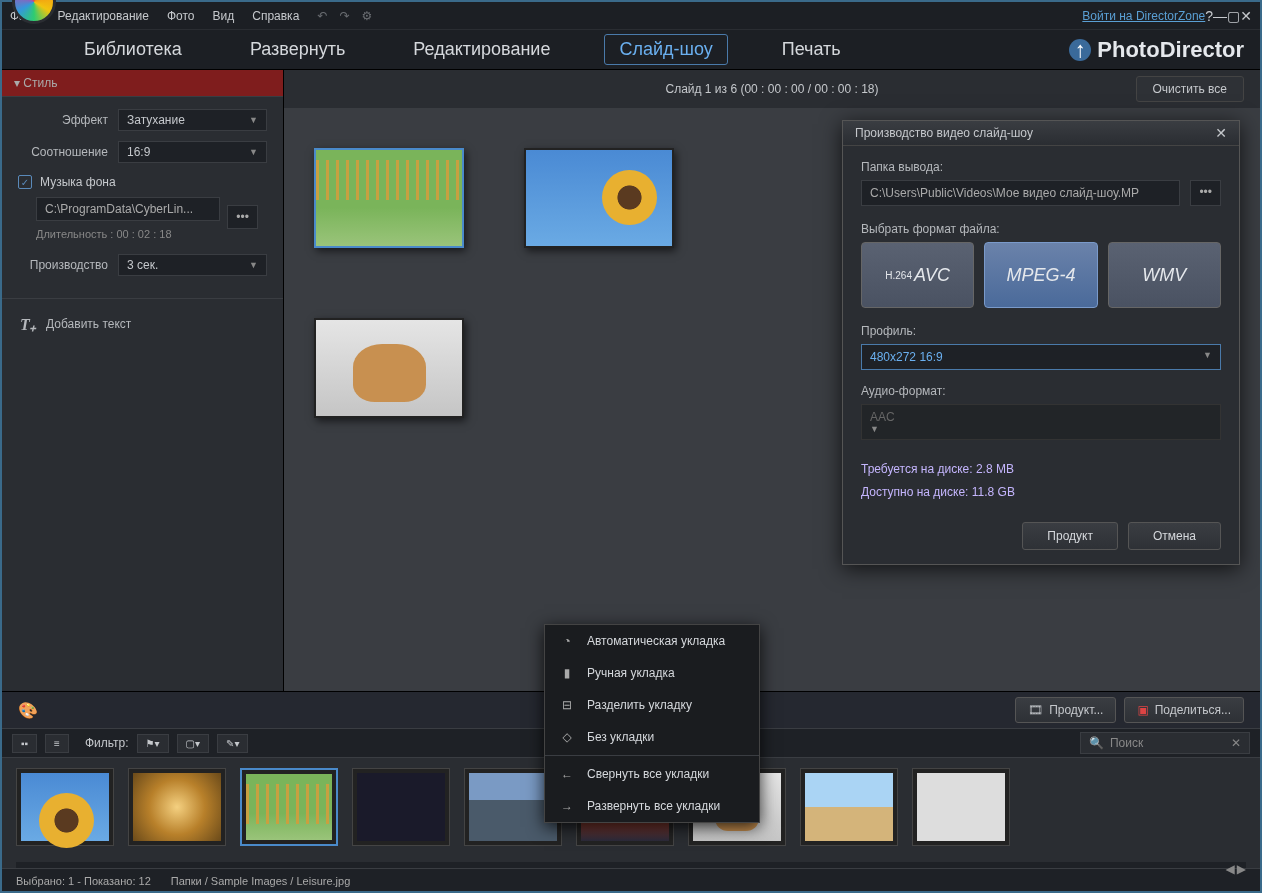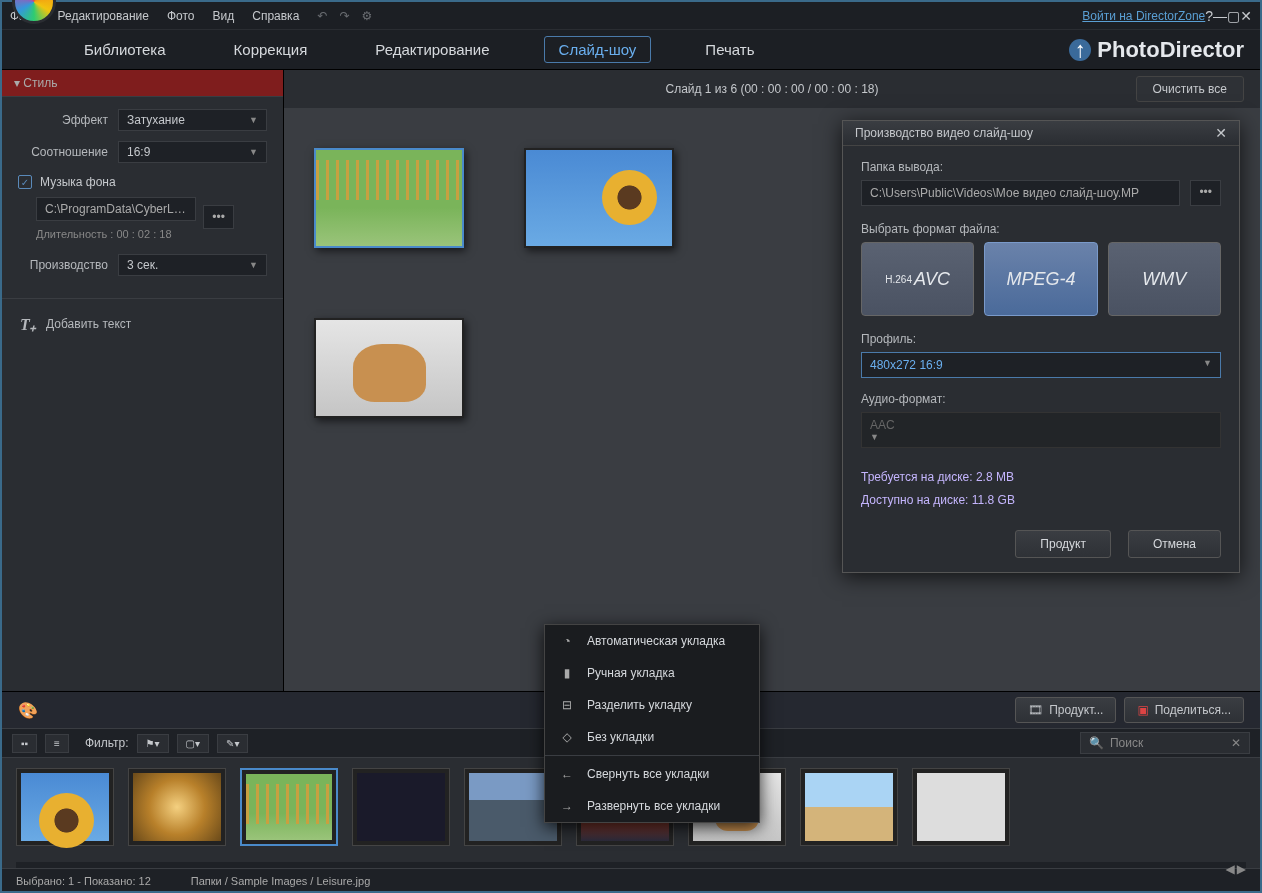--- a/index.html
+++ b/index.html
@@ -6,35 +6,35 @@
 body { background: #1a1d22; color: #c5c8cc; font-size: 12px; width: 1262px; height: 893px; overflow: hidden; border: 2px solid #3a6a8a; }
 .menubar { display: flex; align-items: center; height: 28px; background: #1c1f24; padding: 0 8px; gap: 18px; border-bottom: 1px solid #2a2d32; }
 .menubar-item { color: #c5c8cc; cursor: pointer; }
 .menubar-spacer { flex: 1; }
 .menubar-icons { display: flex; gap: 12px; color: #6a6d72; }
 .menubar-right { display: flex; align-items: center; }
 .dz-link { color: #5a9fd4; text-decoration: underline; }
 .win-btn { font-size: 14px; color: #c5c8cc; cursor: pointer; }
 .tabbar { display: flex; align-items: center; height: 40px; background: #1c1f24; padding: 0 20px 0 68px; gap: 40px; border-bottom: 1px solid #000; position: relative; }
 .logo { position: absolute; left: 12px; top: -20px; width: 44px; height: 44px; border-radius: 50%; background: conic-gradient(#e74c3c,#f39c12,#f1c40f,#2ecc71,#3498db,#9b59b6,#e74c3c); border: 3px solid #2a2d32; }
-.tab { color: #d5d8dc; font-size: 15px; cursor: pointer; padding: 4px 14px; border-radius: 3px; }
+.tab { color: #d5d8dc; font-size: 18px; cursor: pointer; padding: 4px 14px; border-radius: 3px; }
 .tab.active { border: 1px solid #4a7aaa; color: #6aafef; }
 .brand { position: absolute; right: 16px; font-size: 22px; font-weight: bold; color: #e5e8ec; display: flex; align-items: center; gap: 6px; }
 .brand-icon { width: 22px; height: 22px; border-radius: 50%; background: #3a6a9a; display: flex; align-items: center; justify-content: center; color: #fff; }
 .main { display: flex; height: calc(100% - 68px - 200px); }
 .sidebar { width: 282px; background: #2a2d32; border-right: 1px solid #000; }
 .panel-header { background: #7f1d1d; padding: 6px 12px; color: #aaa; border-bottom: 1px solid #3a3d42; }
 .panel-body { padding: 12px 16px; }
 .form-row { display: flex; align-items: center; margin-bottom: 10px; }
 .form-label { width: 90px; text-align: right; margin-right: 10px; color: #b5b8bc; }
 .select { flex: 1; background: #1e2126; border: 1px solid #3a3d42; padding: 3px 8px; color: #c5c8cc; display: flex; justify-content: space-between; align-items: center; cursor: pointer; }
 .chev { font-size: 9px; color: #888; }
 .checkbox-row { display: flex; align-items: center; gap: 8px; margin: 12px 0 8px; }
 .checkbox { width: 14px; height: 14px; border: 1px solid #5a8aba; border-radius: 2px; display: flex; align-items: center; justify-content: center; color: #5a8aba; font-size: 10px; }
-.path-box { background: #1e2126; border: 1px solid #3a3d42; padding: 4px 8px; color: #aaa; margin-left: 18px; width: 160px; overflow: hidden; white-space: nowrap; text-overflow: ellipsis; display: inline-block; }
+.path-box { background: #1e2126; border: 1px solid #3a3d42; padding: 4px 8px; color: #aaa; margin-left: 18px; width: 184px; overflow: hidden; white-space: nowrap; text-overflow: ellipsis; display: inline-block; }
 .browse-btn { background: #1e2126; border: 1px solid #3a3d42; padding: 4px 8px; color: #aaa; margin-left: 4px; }
 .duration-label { margin-left: 18px; color: #888; font-size: 11px; margin-top: 4px; }
 .add-text { display: flex; align-items: center; gap: 10px; padding: 14px 18px; border-top: 1px solid #3a3d42; color: #b5b8bc; cursor: pointer; }
 .text-icon { font-family: serif; font-style: italic; font-weight: bold; font-size: 16px; }
 .canvas { flex: 1; background: #3a3d42; position: relative; }
 .canvas-header { display: flex; align-items: center; height: 38px; background: #2a2d32; padding: 0 16px; }
 .slide-info { position: absolute; left: 50%; transform: translateX(-50%); }
 .clear-btn { margin-left: auto; background: #2e3136; border: 1px solid #444; padding: 5px 16px; border-radius: 3px; cursor: pointer; }
 .slides-area { padding: 40px 30px; display: flex; flex-wrap: wrap; gap: 70px 60px; }
 .thumb { width: 150px; height: 100px; border: 2px solid #222; box-shadow: 2px 3px 8px rgba(0,0,0,.6); }
@@ -50,45 +50,45 @@
 .t-mountain { background: linear-gradient(#7a9ac4 40%, #4a5a6a 40%); }
 .t-sunset { background: linear-gradient(#f4a040, #c44020 50%, #2a2a3a); }
 .dialog { position: absolute; right: 20px; top: 50px; width: 398px; background: #2a2d32; border: 1px solid #555; box-shadow: 0 4px 20px rgba(0,0,0,.7); }
 .dialog-title { display: flex; align-items: center; justify-content: space-between; padding: 4px 12px; background: linear-gradient(#3a3d42, #2a2d32); border-bottom: 1px solid #444; }
 .close-x { cursor: pointer; font-size: 14px; }
 .dialog-body { padding: 14px 18px; }
 .dlabel { color: #b5b8bc; margin-bottom: 6px; }
 .dpath { display: flex; gap: 6px; margin-bottom: 16px; }
 .dpath-input { flex:1; background:#1e2126; border:1px solid #3a3d42; padding:5px 8px; color:#aaa; overflow:hidden; white-space:nowrap; text-overflow:ellipsis; }
 .formats { display: flex; gap: 10px; margin-bottom: 16px; }
-.fmt { flex: 1; height: 74px; background: linear-gradient(#5a6272, #4a5262); border: 1px solid #666; border-radius: 4px; display: flex; align-items: center; justify-content: center; font-style: italic; font-size: 18px; color: #e5e8ec; cursor: pointer; }
+.fmt { flex: 1; height: 66px; background: linear-gradient(#5a6272, #4a5262); border: 1px solid #666; border-radius: 4px; display: flex; align-items: center; justify-content: center; font-style: italic; font-size: 18px; color: #e5e8ec; cursor: pointer; }
 .fmt .sup { font-size: 10px; font-style: normal; margin-right: 2px; }
 .fmt.active { background: linear-gradient(#6a82aa, #4a6a9a); border-color: #7a9aca; }
 .profile-select { background:#1e2126; border:1px solid #4a7aaa; padding:5px 8px; color:#6aafef; display:flex; justify-content:space-between; margin-bottom:14px; cursor:pointer; }
 .audio-select { background:#222528; border:1px solid #333; padding:5px 8px; color:#666; display:flex; justify-content:space-between; margin-bottom:18px;flex-direction:column; }
 .disk-info { color: #c4b5fd; line-height: 1.9; margin-bottom: 18px; }
-.dialog-buttons { display: flex; justify-content: flex-end; gap: 17px; }
+.dialog-buttons { display: flex; justify-content: flex-end; gap: 10px; }
 .dbtn { background: linear-gradient(#3a3d42, #2e3136); border: 1px solid #555; padding: 6px 24px; border-radius: 3px; cursor: pointer; color: #d5d8dc; }
 .context-menu { position: absolute; left: 544px; top: 624px; width: 216px; background: #1a1c1f; border: 1px solid #444; box-shadow: 0 4px 16px rgba(0,0,0,.8); z-index: 100; }
 .cm-item { display: flex; align-items: center; gap: 12px; padding: 9px 14px; color: #d5d8dc; cursor: pointer; }
 .cm-sep { height: 1px; background: #3a3d42; margin: 2px 0; }
 .cm-icon { width: 16px; text-align: center; color: #aaa; }
 .bottom { height: 200px; background: #2a2d32; border-top: 1px solid #000; }
 .playback { height: 36px; background: #252830; display: flex; align-items: center; padding: 0 16px; position: relative; }
 .play-controls { position: absolute; left: 50%; transform: translateX(-50%); display: flex; gap: 30px; font-size: 14px; color: #aaa; }
 .action-btns { margin-left: auto; display: flex; gap: 8px; }
 .abtn { background: linear-gradient(#3a3d42,#2e3136); border:1px solid #555; padding: 5px 12px; border-radius: 3px; display: flex; align-items: center; gap: 6px; cursor: pointer; }
 .toolbar { height: 30px; background: #1e2126; display: flex; align-items: center; padding: 0 10px; gap: 8px; border-top: 1px solid #3a3d42; border-bottom: 1px solid #3a3d42; }
 .tool { padding: 3px 8px; background: #2a2d32; border: 1px solid #3a3d42; cursor: pointer; font-size: 10px; }
 .search-box { margin-left: auto; background: #2a2d32; border: 1px solid #3a3d42; padding: 3px 8px; width: 170px; display: flex; align-items: center; gap: 6px; color: #888; }
 .filmstrip { height: 104px; padding: 10px 14px; display: flex; gap: 14px; overflow: hidden; }
 .fthumb { width: 98px; height: 78px; border: 1px solid #444; background: #222; padding: 4px; }
 .fthumb.sel { border: 2px solid #4a8aca; }
 .fthumb-inner { width: 100%; height: 100%; }
-.statusbar { height: 24px; background: #1e2126; display: flex; align-items: center; padding: 0 14px; gap: 40px; color: #aaa; font-size: 11px; border-top: 1px solid #3a3d42; }
+.statusbar { height: 24px; background: #1e2126; display: flex; align-items: center; padding: 0 14px; gap: 20px; color: #aaa; font-size: 11px; border-top: 1px solid #3a3d42; }
 </style>
 </head>
 <body>
 
 <div class="menubar">
   <div class="logo"></div>
   <span class="menubar-item">Файл</span>
   <span class="menubar-item">Редактирование</span>
   <span class="menubar-item">Фото</span>
   <span class="menubar-item">Вид</span>
@@ -103,21 +103,21 @@
     <span class="dz-link">Войти на DirectorZone</span>
     <span class="win-btn">?</span>
     <span class="win-btn">—</span>
     <span class="win-btn">▢</span>
     <span class="win-btn">✕</span>
   </div>
 </div>
 
 <div class="tabbar">
   <span class="tab">Библиотека</span>
-  <span class="tab">Коррекция</span>
+  <span class="tab">Развернуть</span>
   <span class="tab">Редактирование</span>
   <span class="tab active">Слайд-шоу</span>
   <span class="tab">Печать</span>
   <div class="brand">
     <span class="brand-icon">↑</span>
     <span>PhotoDirector</span>
   </div>
 </div>
 
 <div class="main">

